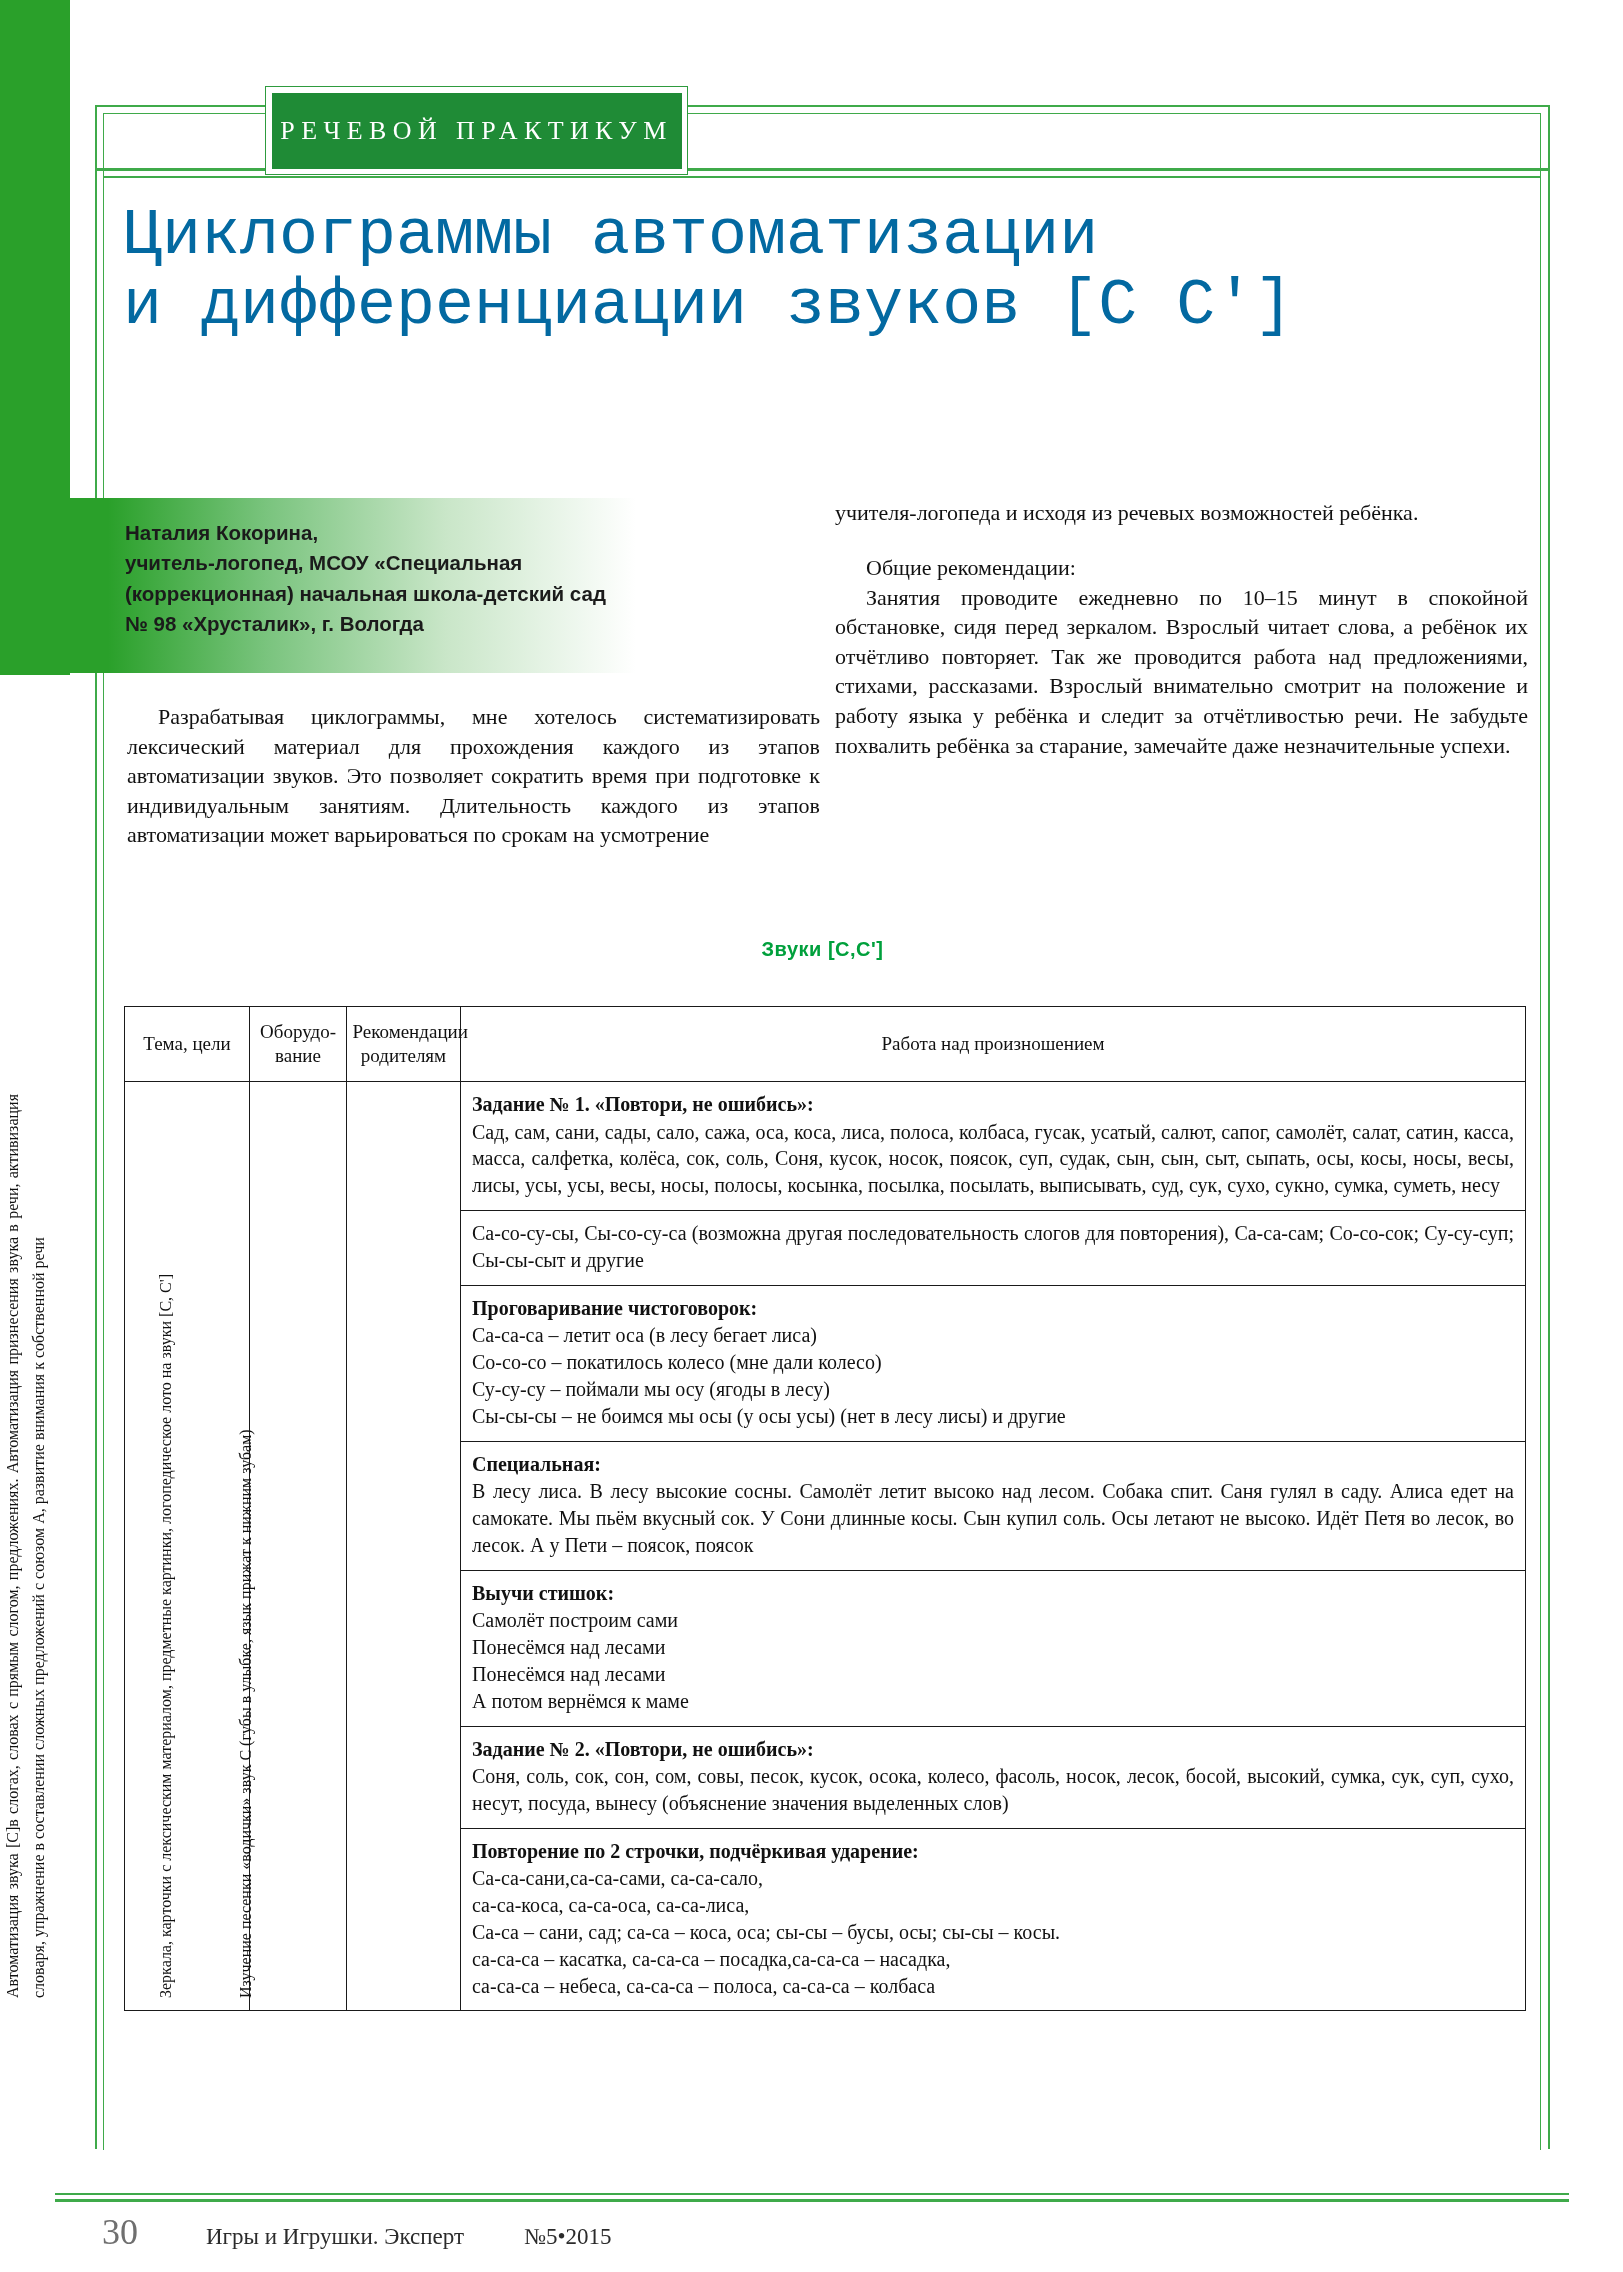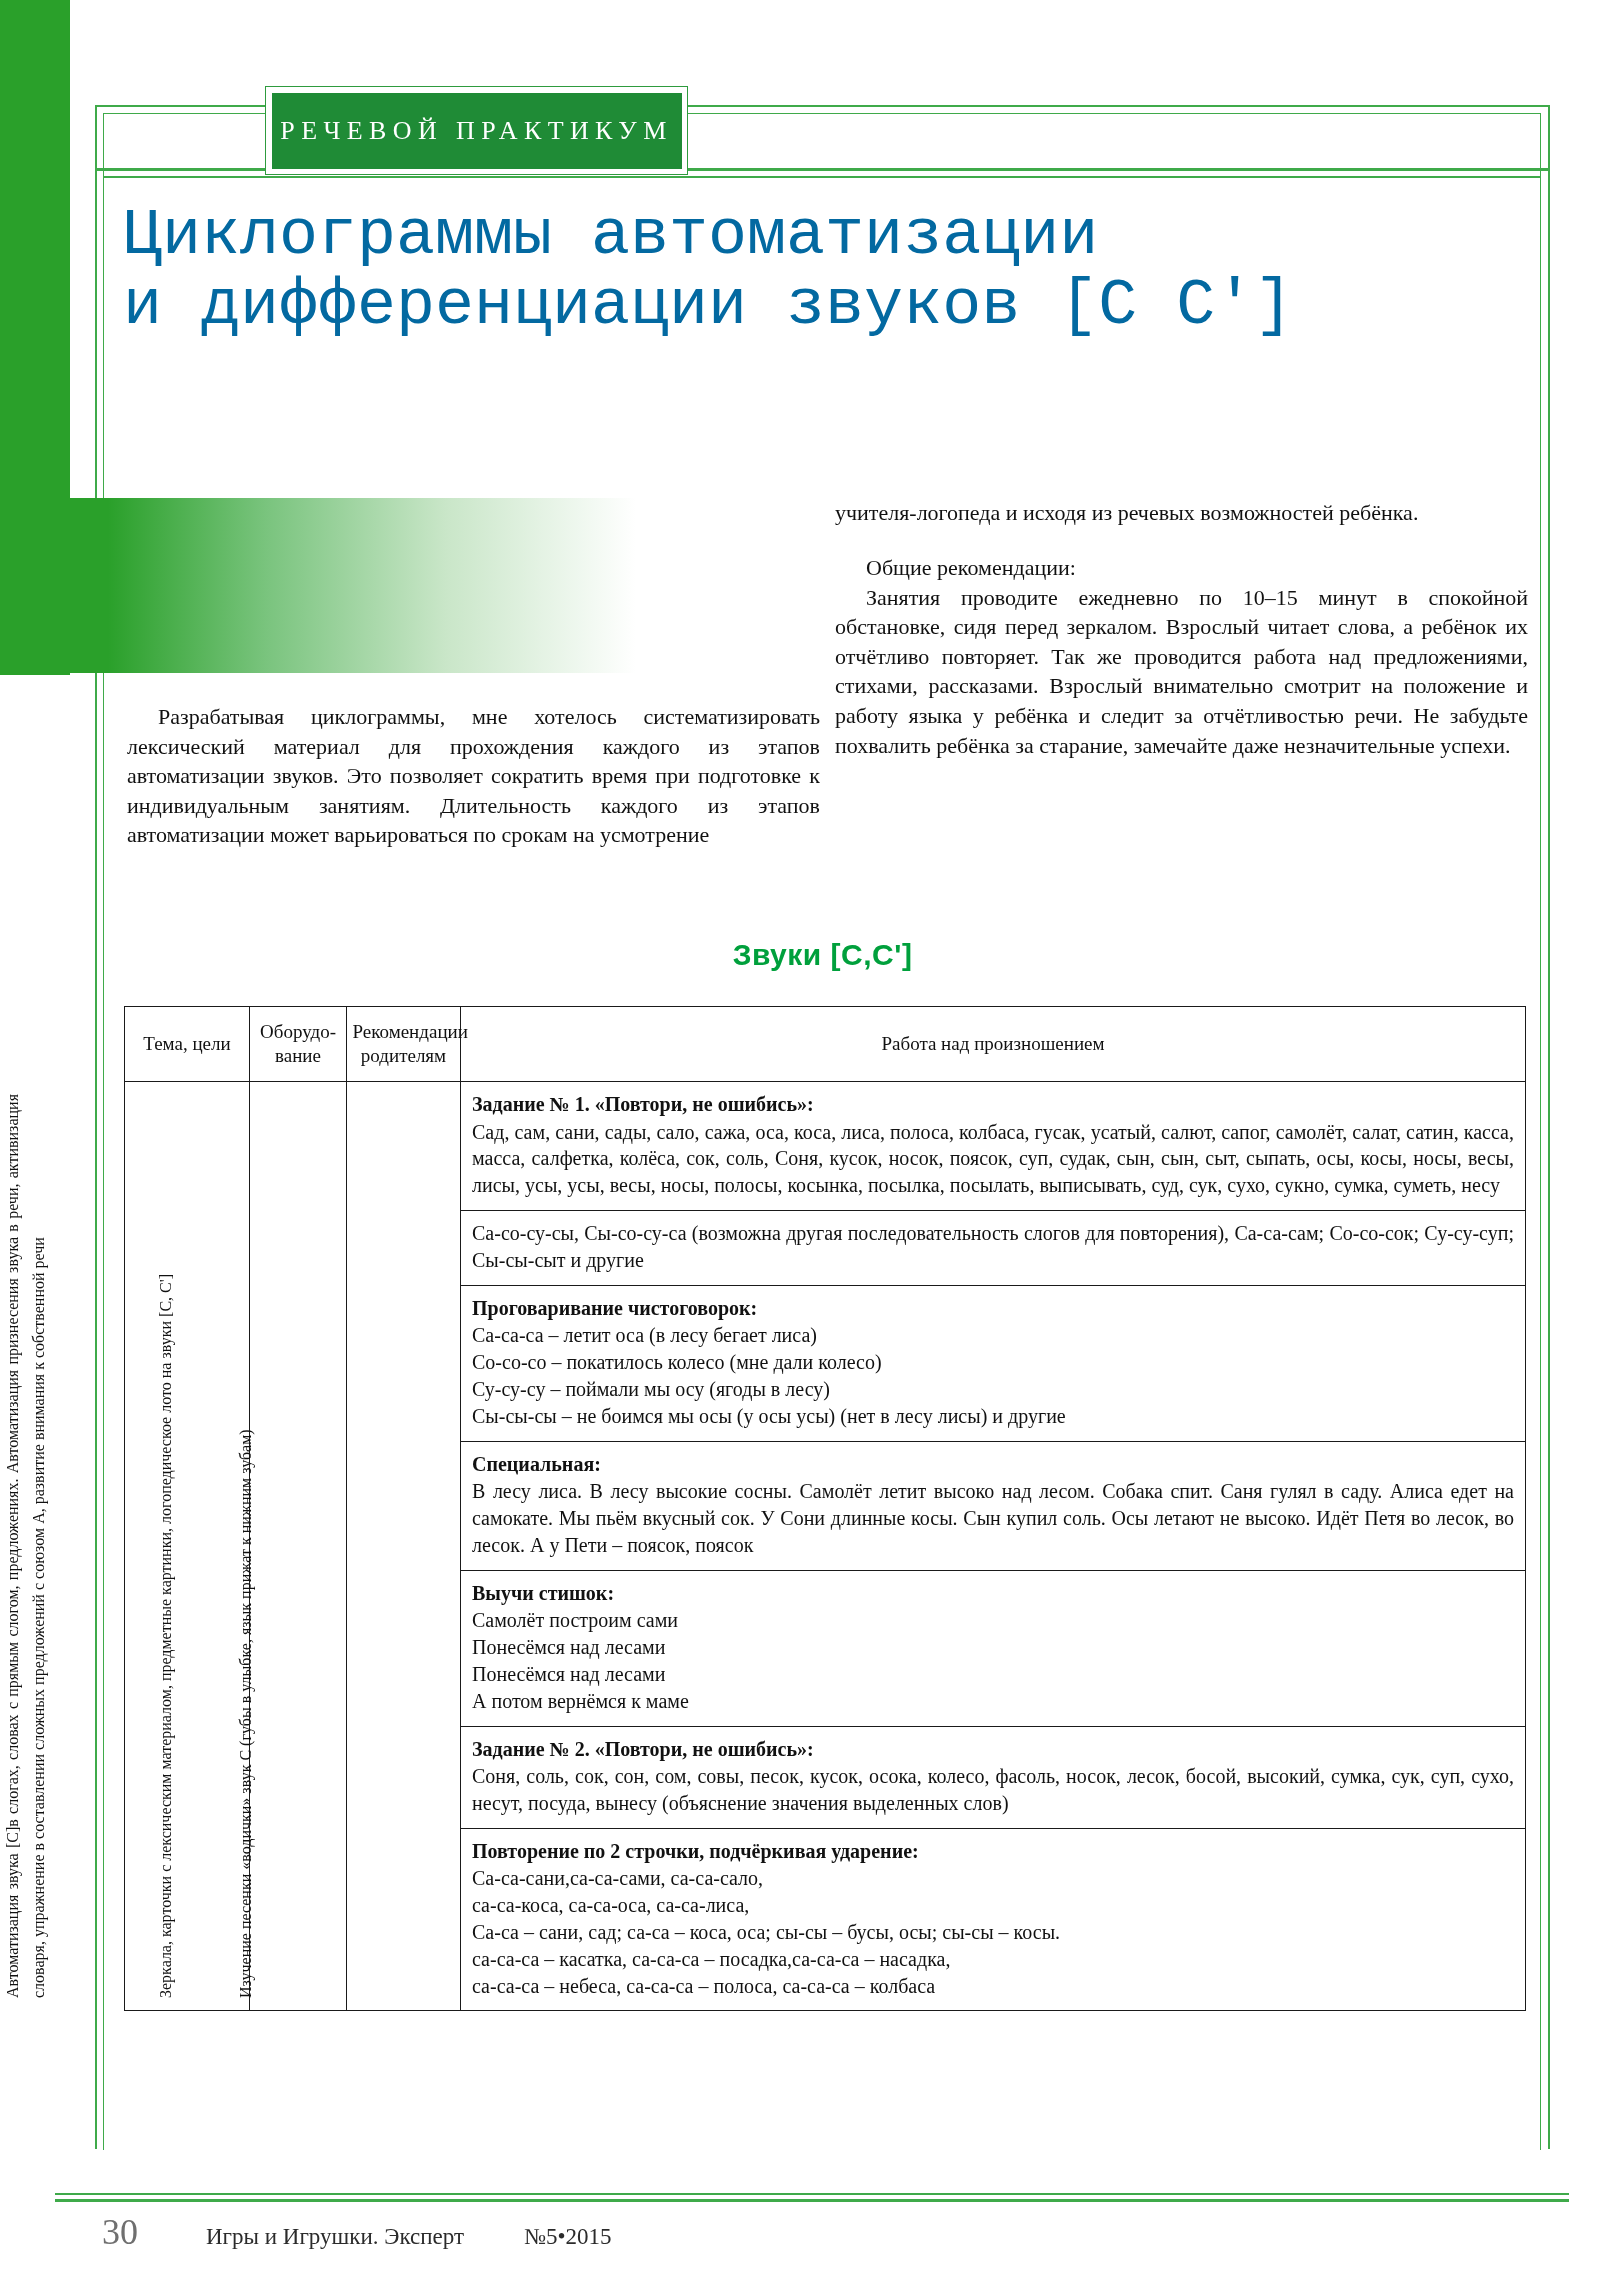--- a/index.html
+++ b/index.html
@@ -121,21 +121,21 @@
 
   
   .sec-head {
     position: absolute;
     left: 95px; top: 938px;
     width: 1455px;
     text-align: center;
     color: #00a03c;
     font-family: "Liberation Sans", sans-serif;
     font-weight: bold;
-    font-size: 30px;
+    font-size: 20px;
     letter-spacing: 0.5px;
   }
 
   
   .tbl-wrap {
     position: absolute;
     left: 124px; top: 1006px;
     width: 1401px;
   }
   table.cyclo {
@@ -245,20 +245,26 @@
       <span class="banner-text">РЕЧЕВОЙ ПРАКТИКУМ</span>
     </div>
   </div>
 
   <h1 class="title">
     <span class="ln">Циклограммы автоматизации</span>
     <span class="ln">и дифференциации звуков [С С']</span>
   </h1>
 
   <div class="author-grad"></div>
+  <div class="author-block">
+    <span class="ln">Наталия Кокорина,</span>
+    <span class="ln">учитель-логопед, МСОУ «Специальная</span>
+    <span class="ln">(коррекционная) начальная школа-детский сад</span>
+    <span class="ln">№ 98 «Хрусталик», г. Вологда</span>
+  </div>
 
   <div class="col col-left">
     <p>Разрабатывая циклограммы, мне хотелось систематизировать лексический материал для прохождения каждого из этапов автоматизации звуков. Это позволяет сократить время при подготовке к индивидуальным занятиям. Длительность каждого из этапов автоматизации может варьироваться по срокам на усмотрение</p>
   </div>
 
   <div class="col col-right">
     <p class="noind">учителя-логопеда и исходя из речевых возможностей ребёнка.</p>
     <p class="gap">Общие рекомендации:</p>
     <p>Занятия проводите ежедневно по 10–15 минут в спокойной обстановке, сидя перед зеркалом. Взрослый читает слова, а ребёнок их отчётливо повторяет. Так же проводится работа над предложениями, стихами, рассказами. Взрослый внимательно смотрит на положение и работу языка у ребёнка и следит за отчётливостью речи. Не забудьте похвалить ребёнка за старание, замечайте даже незначительные успехи.</p>
   </div>

